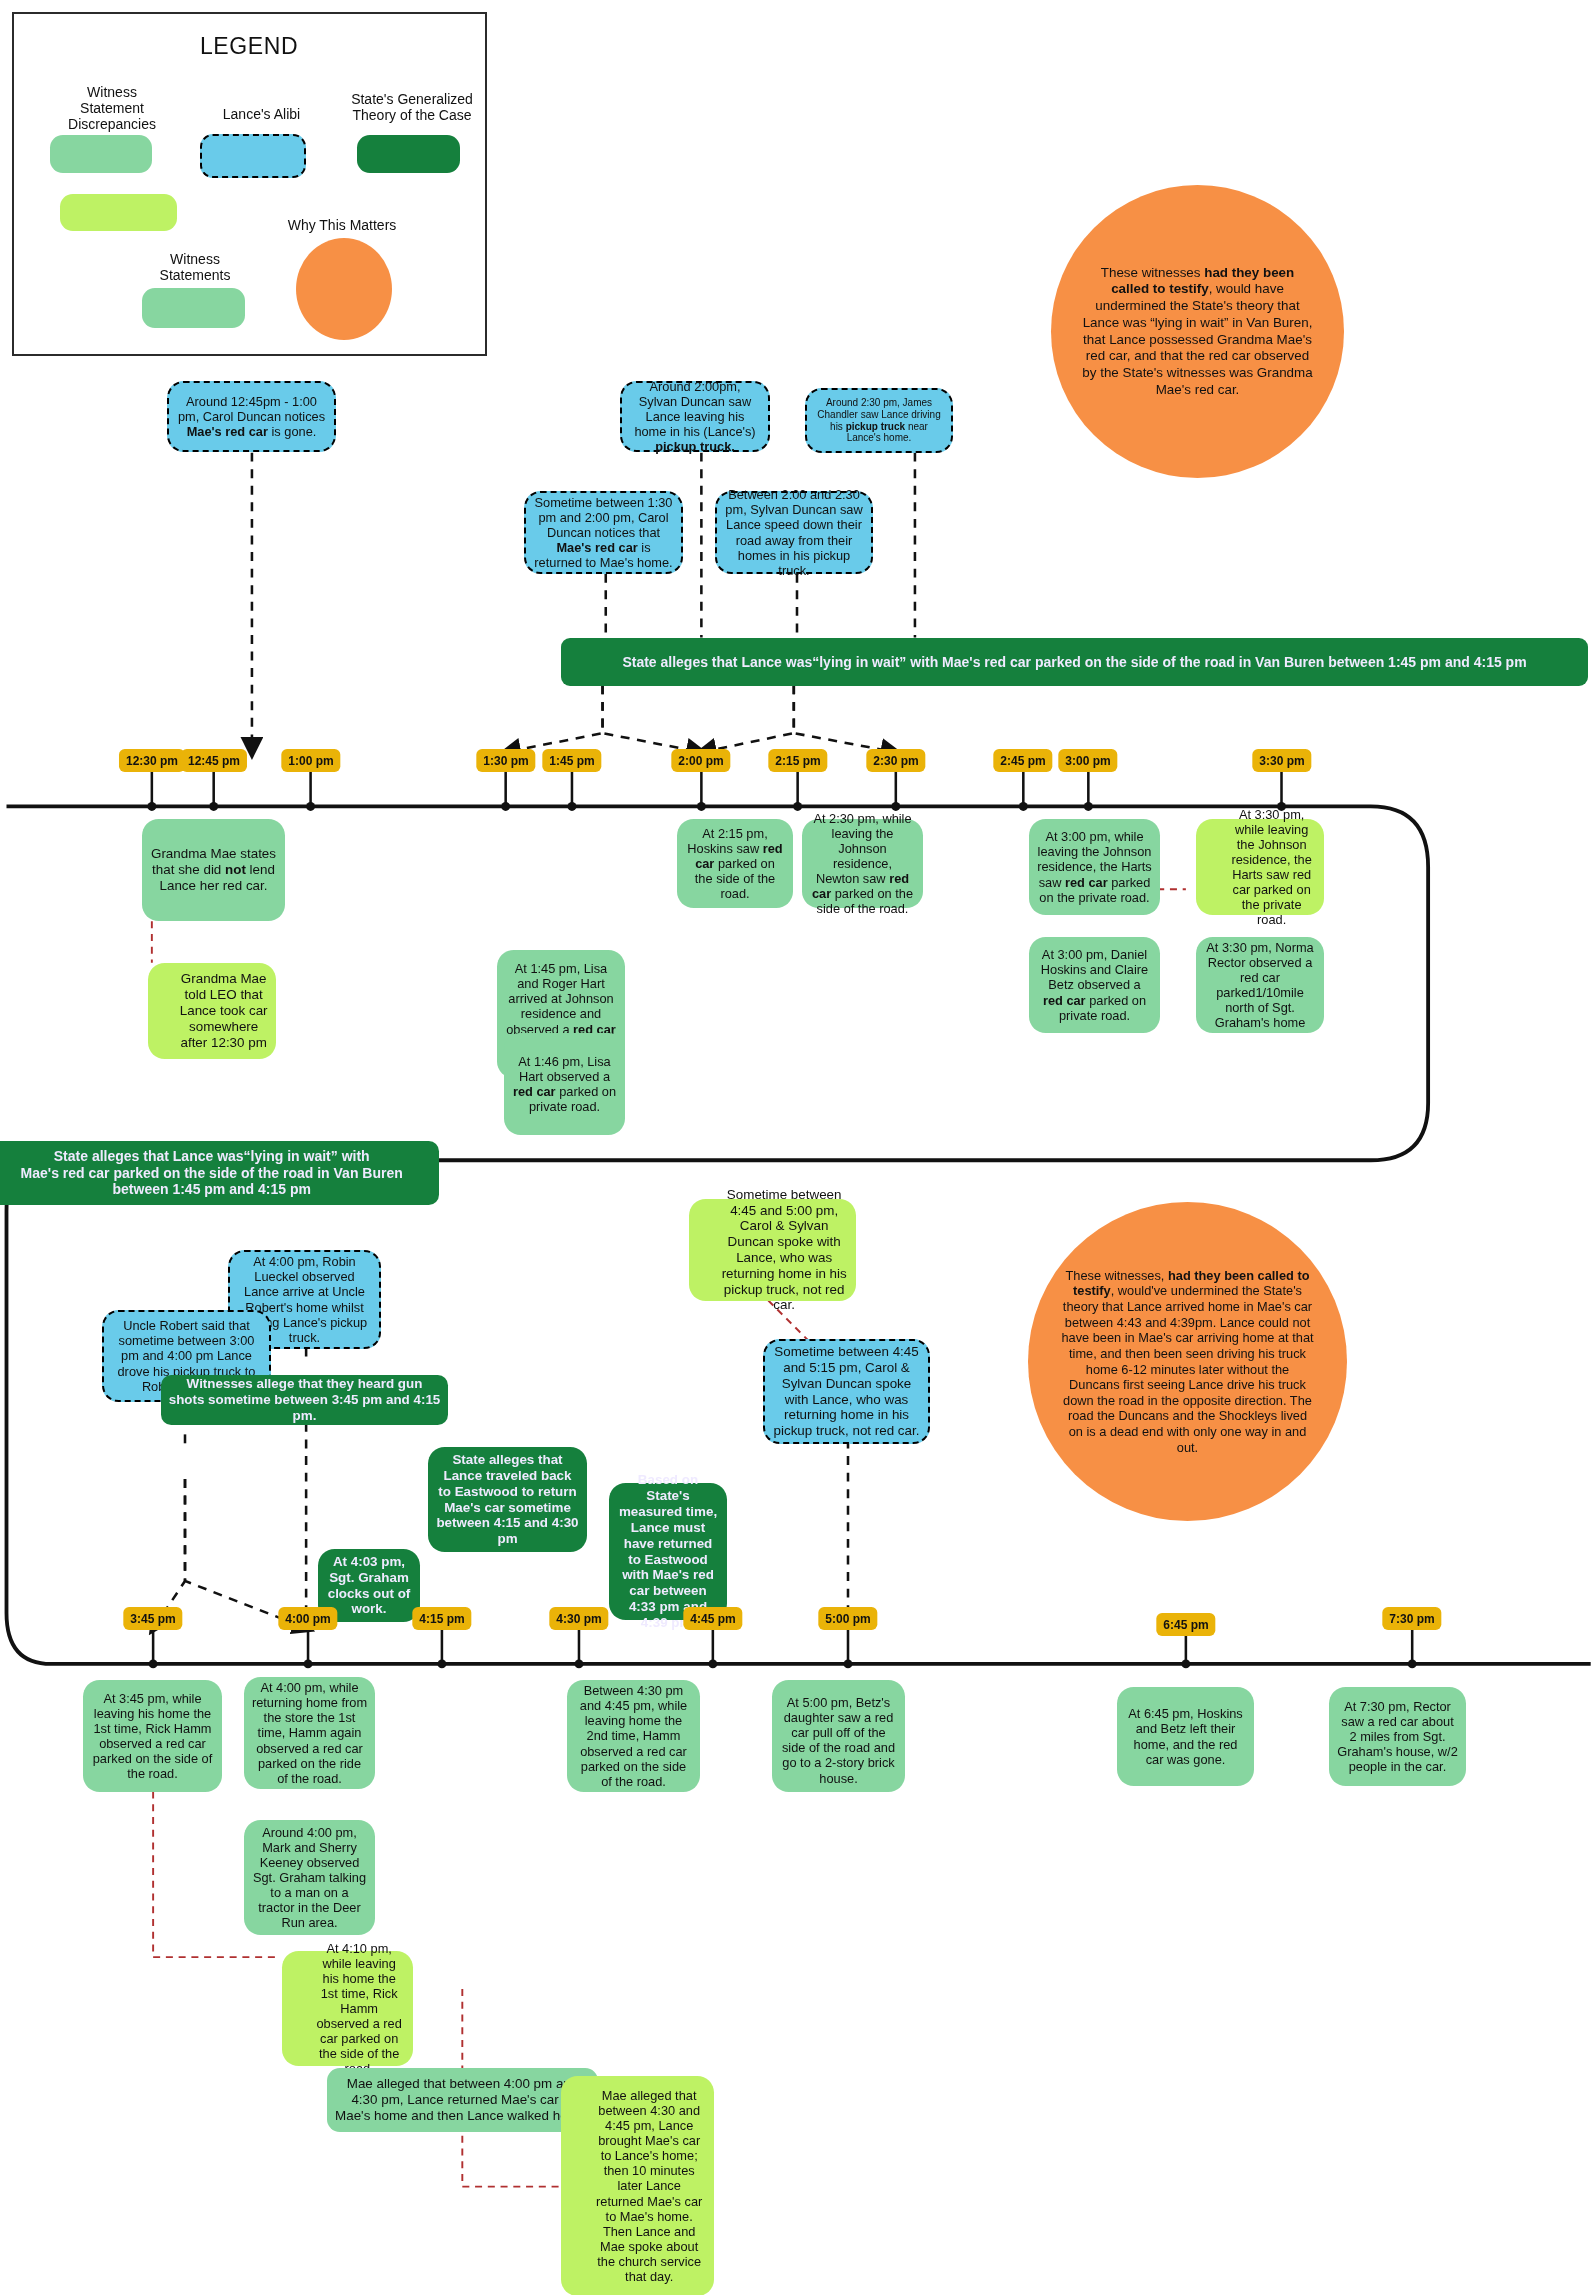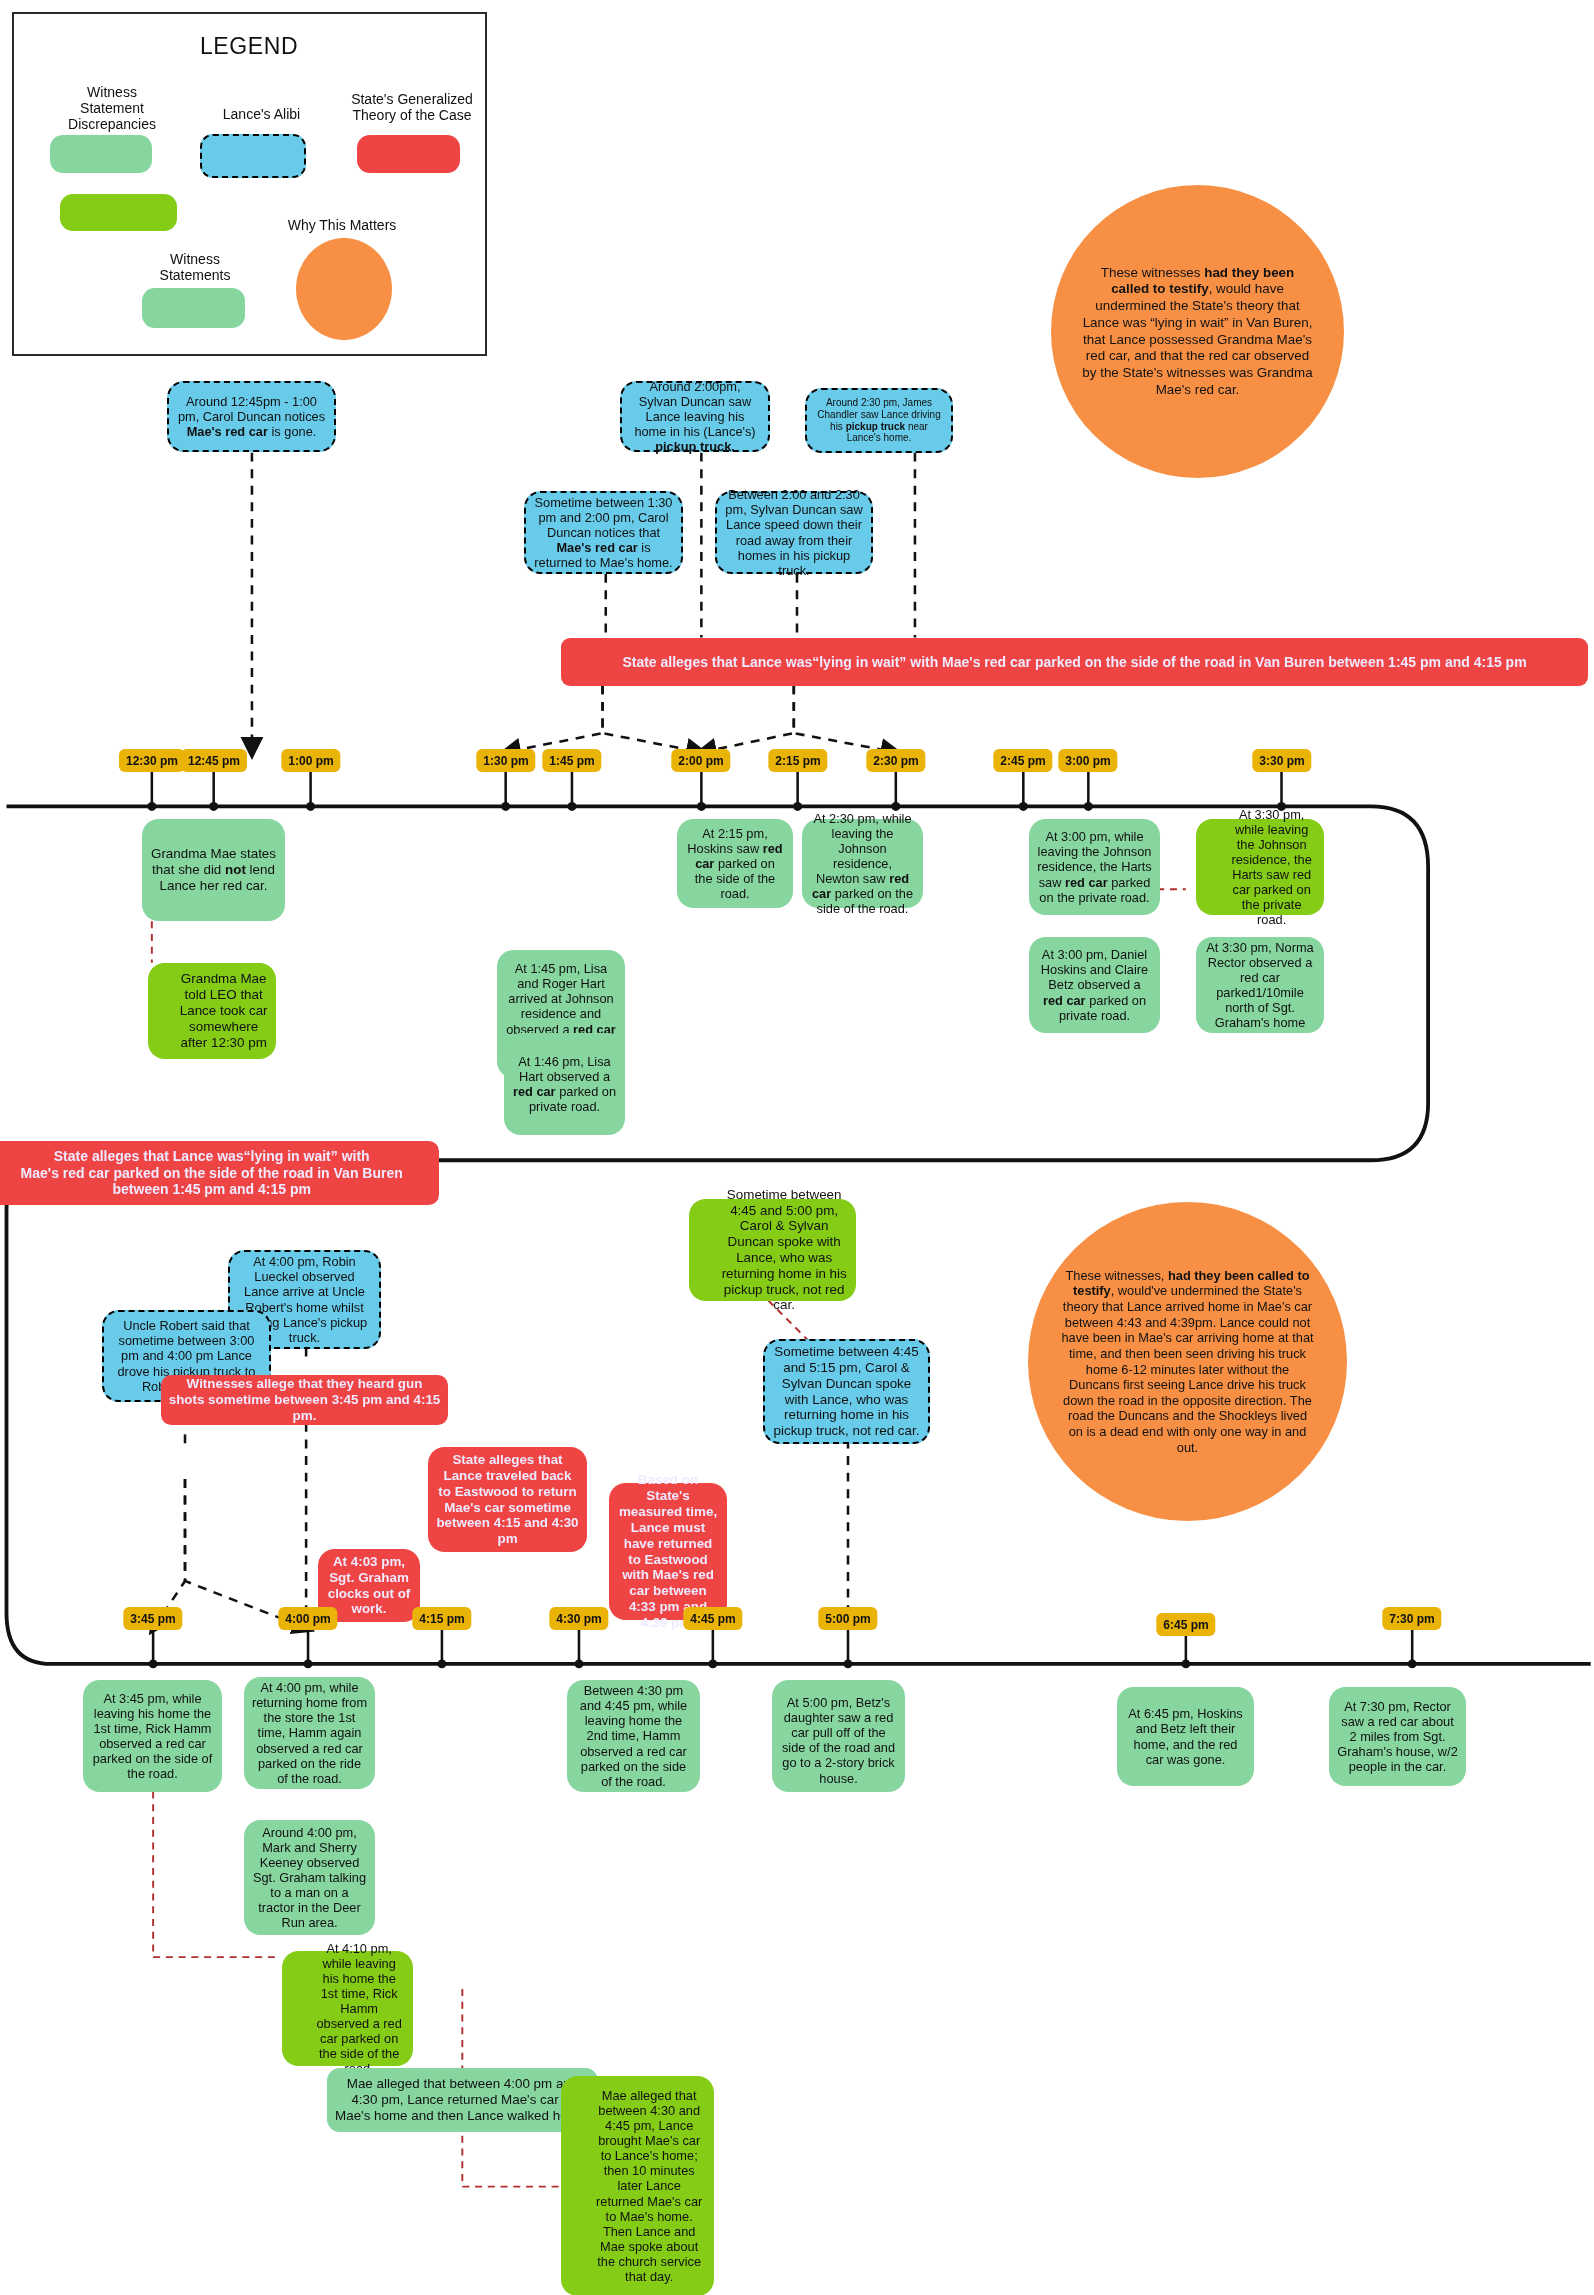--- a/index.html
+++ b/index.html
@@ -20,23 +20,23 @@
     display:flex;align-items:center;justify-content:center;
     text-align:center;
     border-radius:16.6px;
     padding:6.4px 7.7px;
     line-height:1.18;
     color:#111111;
     z-index:5;
   }
   .node p{margin:0;}
   .green{background:#87d6a0;}
-  .orange{background:#84cc16;padding-left:31px;}
+  .orange{background:#bef264;padding-left:31px;}
   .blue{background:#69cbea;border:2.6px dashed #000000;}
-  .purple{background:#ef4444;color:#efeaff;font-weight:bold;}
+  .purple{background:#15803d;color:#efeaff;font-weight:bold;}
   .purple p{font-weight:bold;}
   .circle{
     position:absolute;border-radius:50%;
     background:#f79045;color:#111111;
     display:flex;align-items:center;justify-content:center;
     text-align:center;box-sizing:border-box;
     z-index:4;
   }
   .circle .inner{padding:0 31px;}
   b{font-weight:bold;}

